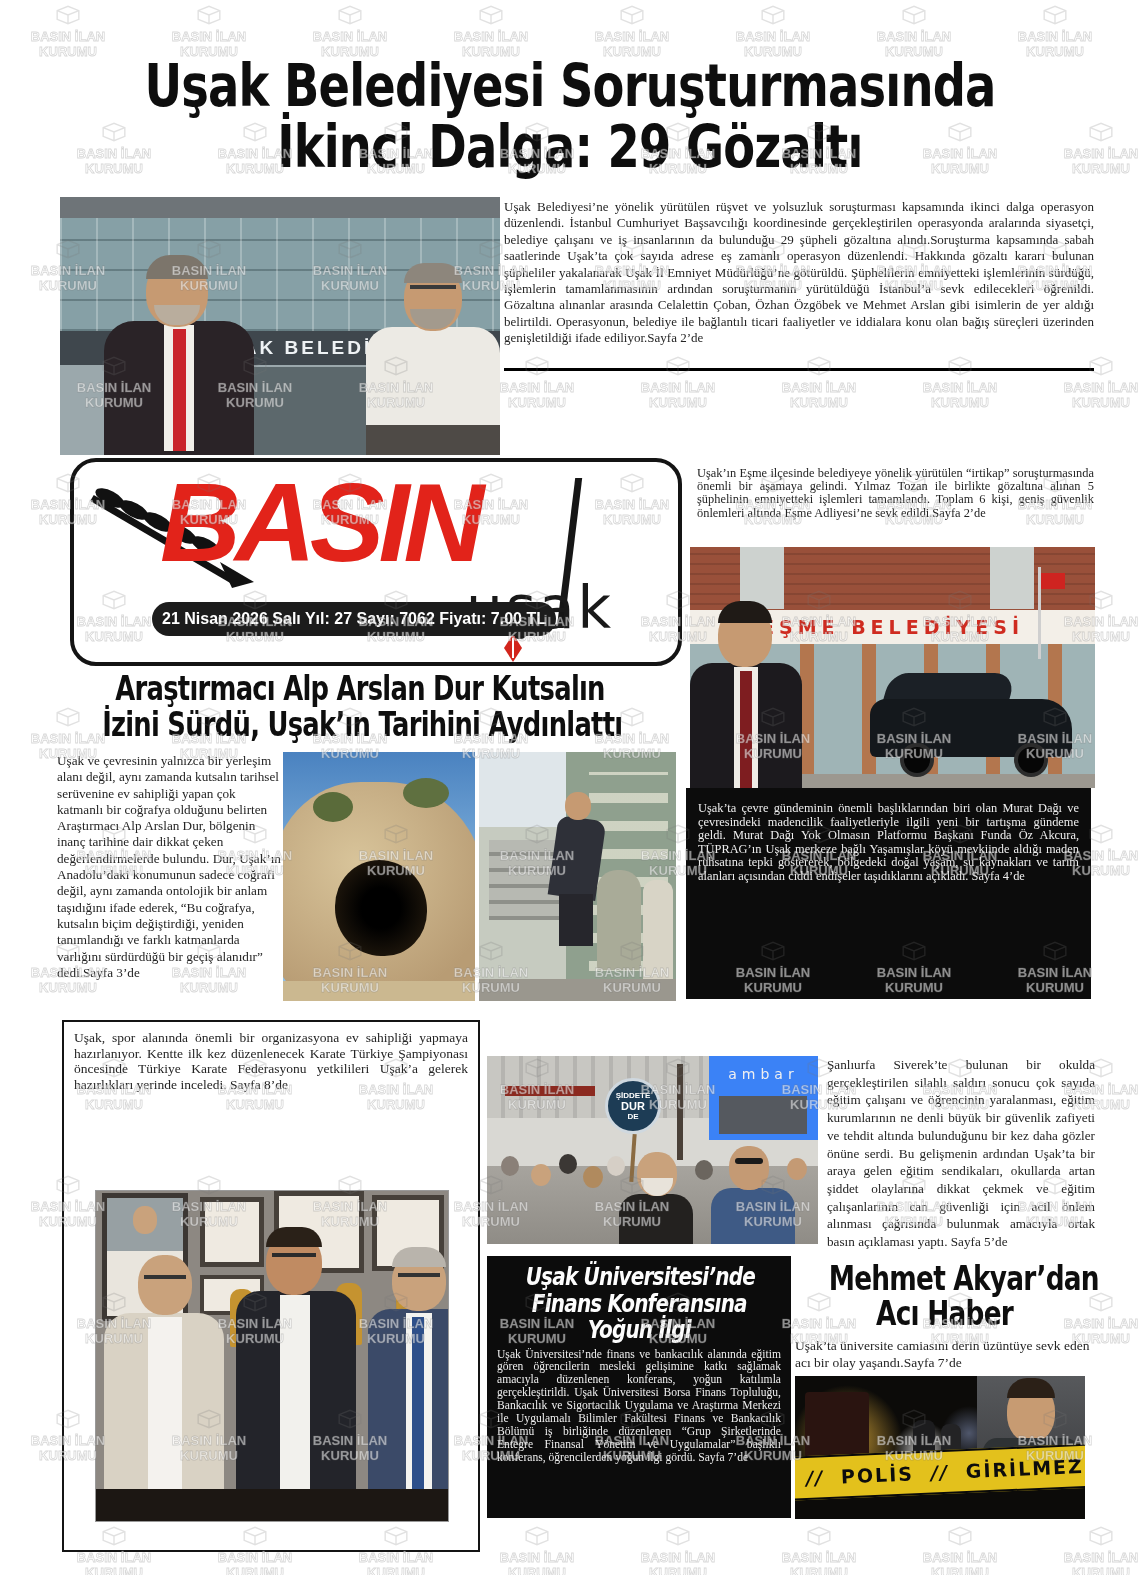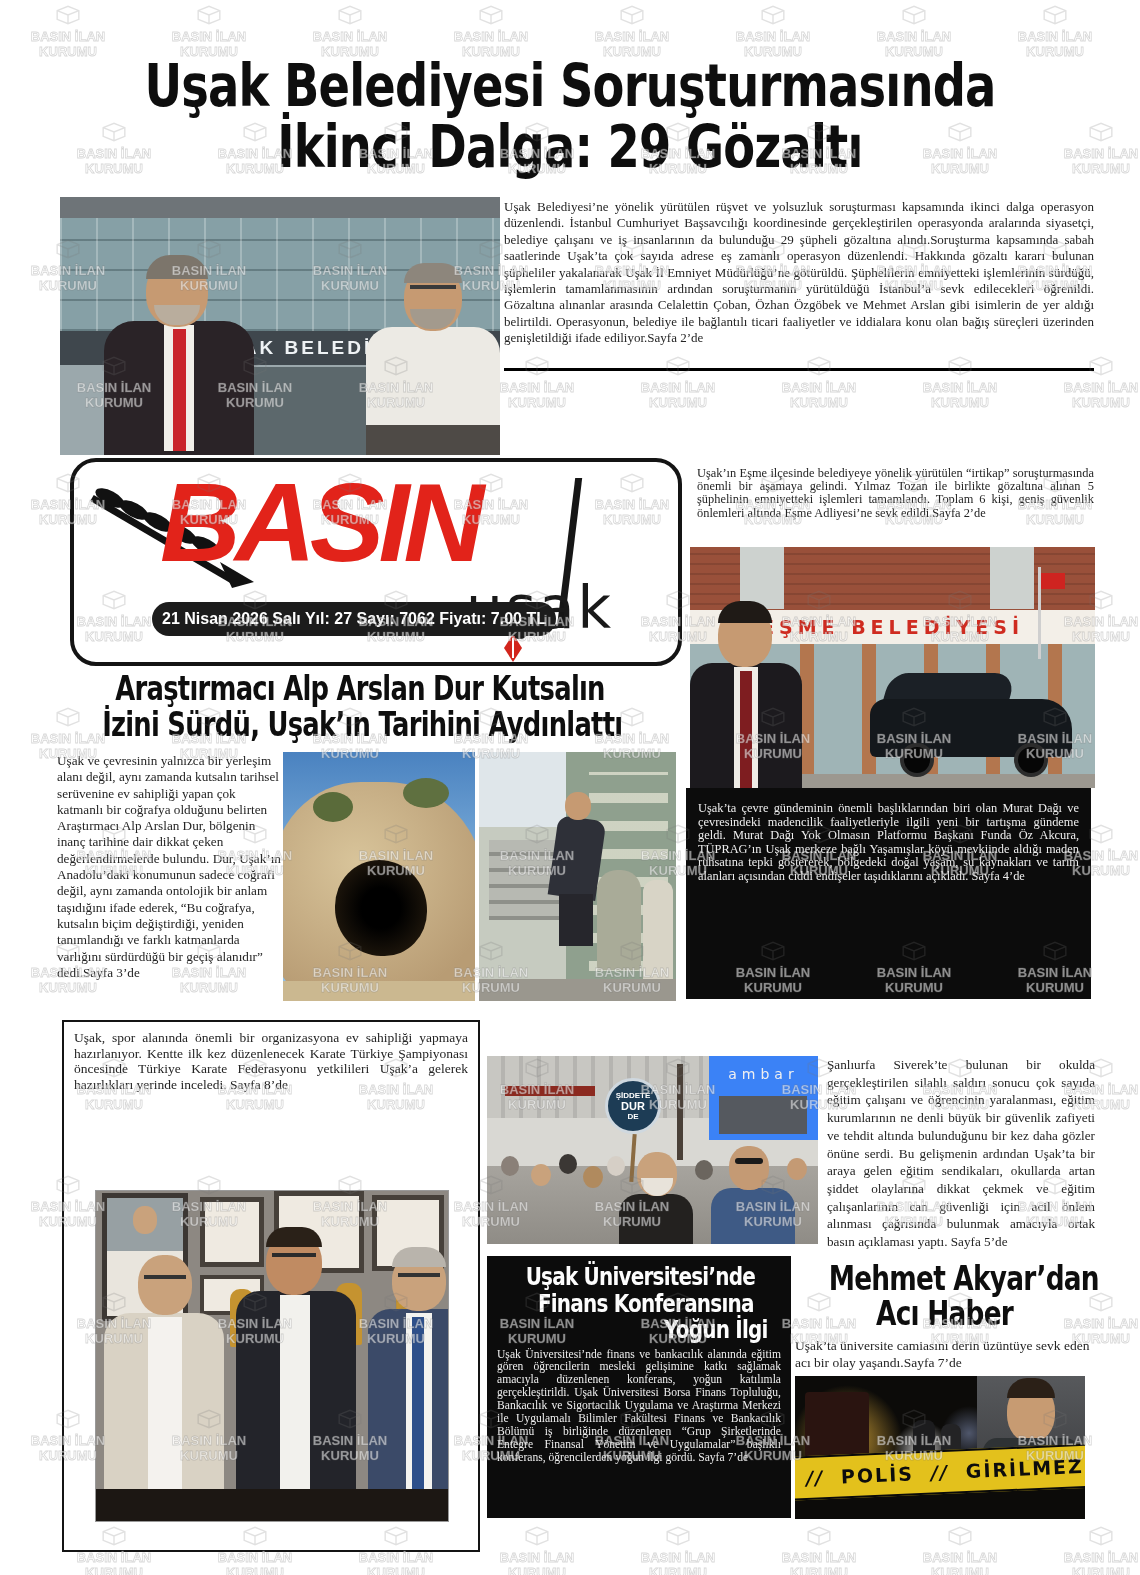--- a/index.html
+++ b/index.html
@@ -223,21 +223,21 @@
       <div class="abs" style="left:310px;top:122px;width:26px;height:208px;background:#f4f3ef;"></div>
       <div class="abs" style="left:316px;top:126px;width:12px;height:204px;background:#2d4f8a;"></div>
       <div class="abs" style="left:296px;top:62px;width:54px;height:58px;background:#c9a27c;border-radius:46%;"></div>
       <div class="abs" style="left:296px;top:56px;width:54px;height:20px;background:#b9b4ac;border-radius:26px 26px 0 0;"></div>
       <div class="abs" style="left:302px;top:82px;width:42px;height:4px;background:#333;"></div>
       <div class="abs" style="left:0;bottom:0;width:100%;height:32px;background:#1c1713;"></div>
     </div>
   </div>
 
   <div class="blackbox" style="left:487px;top:1256px;width:304px;height:262px;box-sizing:border-box;padding:8px 10px 0 10px;">
-    <div class="hl hl-white" style="position:static;text-align:right;">
+    <div class="hl hl-white" style="position:static;text-align:center;font-style:italic;">
       <span class="hl-line" style="font-size:25px;">Uşak Üniversitesi’nde</span><br>
       <span class="hl-line" style="font-size:25px;">Finans Konferansına</span><br>
       <span class="hl-line" style="font-size:25px;">Yoğun İlgi</span>
     </div>
     <div class="body-text" style="margin-top:5px;font-size:11.6px;line-height:12.9px;">Uşak Üniversitesi’nde finans ve bankacılık alanında eğitim gören öğrencilerin mesleki gelişimine katkı sağlamak amacıyla düzenlenen konferans, yoğun katılımla gerçekleştirildi. Uşak Üniversitesi Borsa Finans Topluluğu, Bankacılık ve Sigortacılık Uygulama ve Araştırma Merkezi ile Uygulamalı Bilimler Fakültesi Finans ve Bankacılık Bölümü iş birliğinde düzenlenen “Grup Şirketlerinde Entegre Finansal Yönetim ve Uygulamalar” başlıklı konferans, öğrencilerden yoğun ilgi gördü. Sayfa 7’de</div>
   </div>
 
   <div class="hl" style="left:795px;top:1262px;width:300px;">
     <span class="hl-line" style="font-size:33px;">Mehmet Akyar’dan</span><br>
     <span class="hl-line" style="font-size:33px;">Acı Haber</span>

